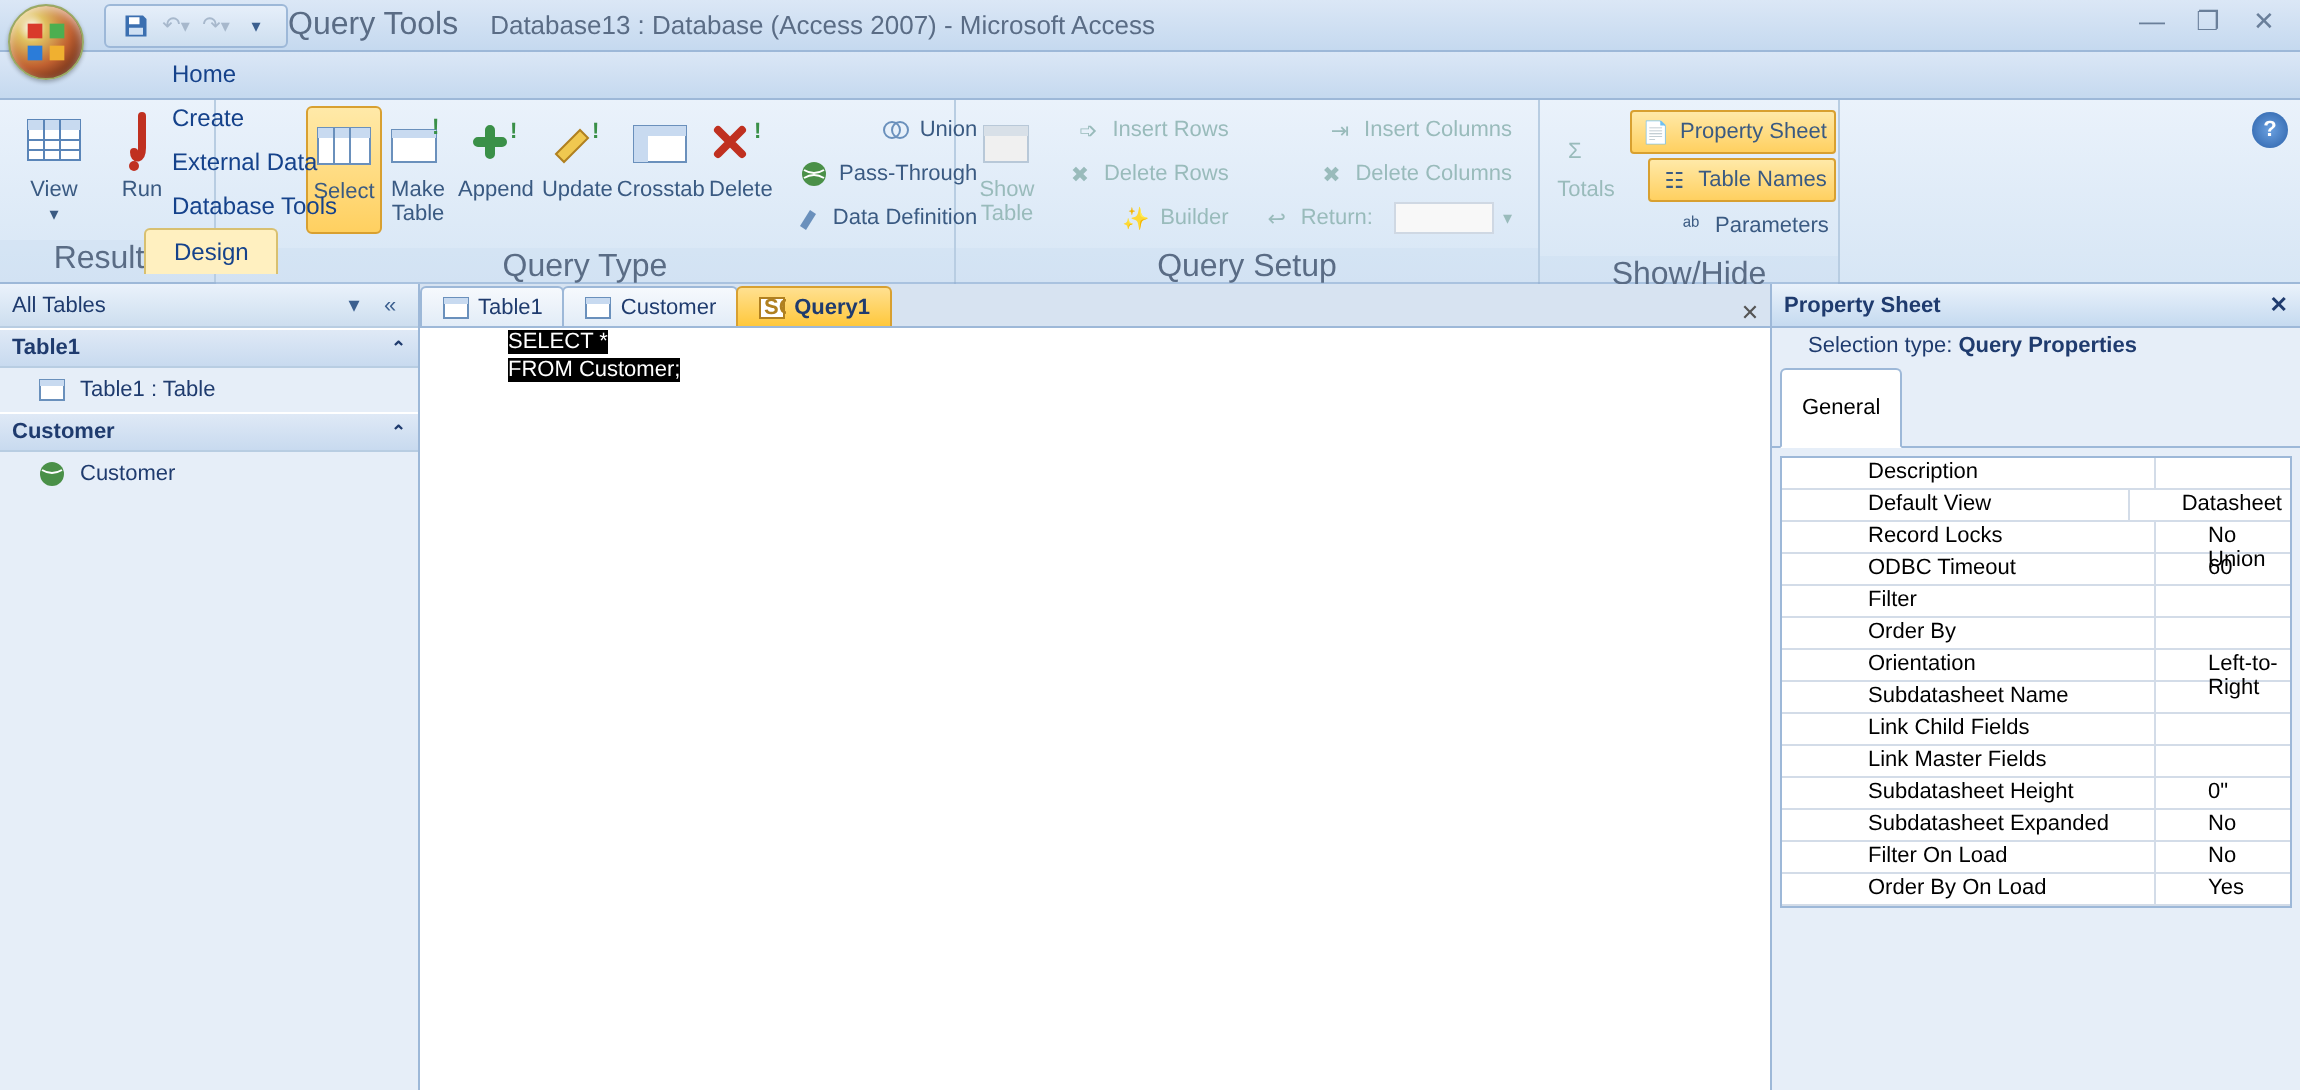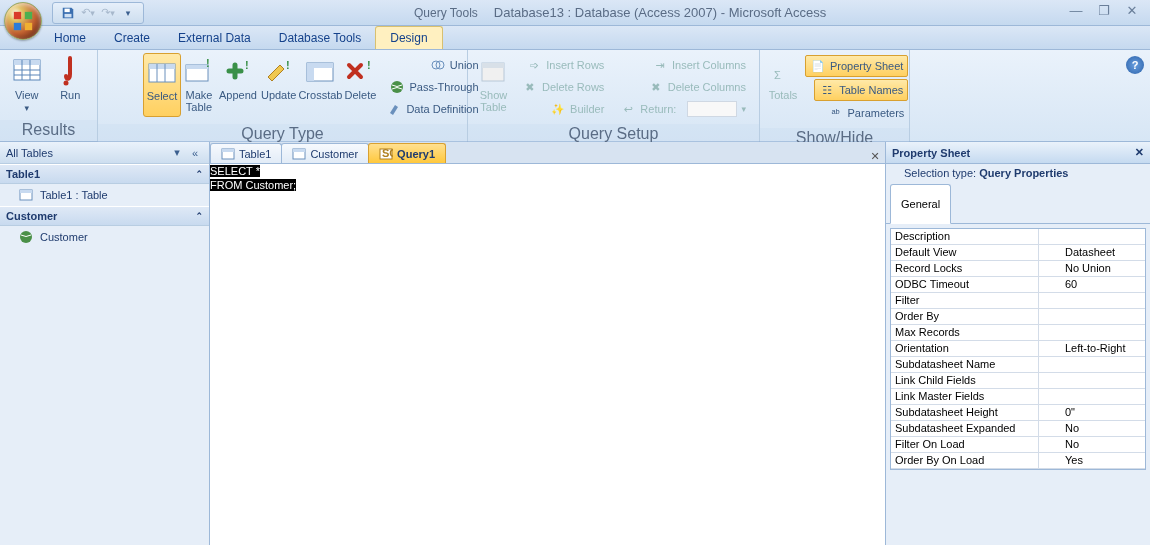--- a/index.html
+++ b/index.html
@@ -6,28 +6,28 @@
   body { background: #f0f0f0; overflow: hidden; width: 1150px; height: 545px; }
   
   
   .titlebar { height: 26px; background: linear-gradient(#dbe7f6,#c5d9ef); display: flex; align-items: center; position: relative; border-bottom:1px solid #9db8d8;}
   .office-btn { width: 40px; height: 40px; position: absolute; left: 4px; top: 2px; z-index: 20; }
   .office-circle { width: 38px; height: 38px; border-radius: 50%; background: radial-gradient(circle at 30% 30%, #fff, #e0c060 20%, #c06030 55%, #703018 80%); border:1px solid #9a6; box-shadow: inset 0 2px 4px rgba(255,255,255,.6), 0 1px 2px rgba(0,0,0,.3); display:flex; align-items:center; justify-content:center;}
   .office-circle svg{width:22px;height:22px;}
   .qat { margin-left: 52px; display: flex; align-items:center; gap:2px; padding:0 6px; height:22px; background:linear-gradient(#e6effa,#cddeef); border:1px solid #9db8d8; border-radius:3px;}
   .qat-item { width:18px; height:18px; display:flex; align-items:center; justify-content:center; color:#3b5f8f; cursor:pointer;}
   .qat-item.disabled{color:#a7b8cc;}
-  .context-tab-label { margin-left: 270px; font-size: 12px; color:#5a6c85; }
+  .context-tab-label { font-size: 16px; color:#5a6c85; }
   .title-text { margin-left: 16px; font-size: 13px; color:#5a6c85; }
   .winbtns { position:absolute; right:8px; top:2px; display:flex; gap:8px; color:#6a7f9a;}
   .winbtn { width:20px; height:16px; display:flex; align-items:center; justify-content:center; cursor:pointer; font-size:13px;}
   .help-btn { position:absolute; right:6px; top:30px; width:18px; height:18px; border-radius:50%; background:radial-gradient(#6aa0e0,#2a60a8); color:#fff; display:flex; align-items:center; justify-content:center; font-weight:bold; font-size:11px; cursor:pointer; z-index:5;}
   
   
-  .menubar { height: 24px; background: linear-gradient(#dbe7f6,#c5d9ef); display:flex; align-items:flex-end; padding-left:40px; position:relative; border-bottom:1px solid #9db8d8;}
+  .menubar { height: 24px; background: linear-gradient(#dbe7f6,#c5d9ef); display:flex; align-items:flex-start; padding-left:72px; position:relative; border-bottom:1px solid #9db8d8;flex-direction:column;}
   .mtab { padding: 4px 14px; color:#15428b; cursor:pointer; font-size:12px; }
   .mtab.context { background:#fff0c0; border:1px solid #d8c070; border-bottom:none; border-radius:3px 3px 0 0; position:relative;}
   
   
   .ribbon { height: 92px; background: linear-gradient(#eaf2fb,#d7e6f5); border-bottom:1px solid #9db8d8; display:flex; }
   .rgroup { border-right:1px solid #b8cde2; display:flex; flex-direction:column; }
   .rgroup-body { flex:1; display:flex; align-items:flex-start; padding:3px 5px; }
   .rgroup-label { text-align:center; font-size:16px; color:#5a6c85; padding:1px 0 2px; background:rgba(200,220,240,.3);}
   .rbtn-lg { display:flex; flex-direction:column; align-items:center; width:44px; padding:2px; cursor:pointer; text-align:center; color:#3a5a82;}
   .rbtn-lg.sel { background:linear-gradient(#ffe9a8,#ffd060); border:1px solid #d8a030; border-radius:3px;margin-left:40px;}
@@ -54,32 +54,32 @@
   
   
   .docarea { flex:1; display:flex; flex-direction:column; background:#d7e3f1; position:relative;}
   .doctabs { height:22px; background:#d7e3f1; border-bottom:1px solid #9db8d8; display:flex; align-items:flex-end;}
   .doctab { display:flex; align-items:center; gap:4px; padding:3px 10px; border:1px solid #9db8d8; border-bottom:none; background:linear-gradient(#f6f9fd,#e2ecf7); margin-right:-1px; cursor:pointer; color:#1f3b6e; border-radius:3px 3px 0 0; height:20px;}
   .doctab.active { background:linear-gradient(#ffe090,#ffc83c); border-color:#d8a030; font-weight:bold;}
   .doctab .dicon{width:14px;height:14px;display:flex;align-items:center;justify-content:center;}
   .doc-close{ margin-left:auto; width:20px; display:flex; align-items:center; justify-content:center; cursor:pointer; color:#555;}
   .docbody { flex:1; background:#fff; position:relative; overflow:hidden;}
   .sql-area { font-family: "Courier New", monospace; font-size:12px; line-height:14px; padding:0; color:#fff;}
-  .sql-line { background:#000; color:#fff; white-space:pre; }
+  .sql-line { background:#000; color:#fff; white-space:pre;margin-left:44px; }
   .sql-line span.cursor{background:#fff;width:7px;display:inline-block;height:13px;vertical-align:bottom;}
   
   
   .propsheet { width:265px; background:#e6eef8; border-left:1px solid #9db8d8; display:flex; flex-direction:column;}
   .prop-hdr { height:22px; background:linear-gradient(#eaf2fb,#c5daf0); border-bottom:1px solid #9db8d8; display:flex; align-items:center; padding:0 6px; font-weight:bold; color:#1f3b6e; justify-content:space-between;}
   .prop-sub { padding:3px 18px; color:#1f3b6e; font-size:11px;}
   .prop-sub b{color:#1f3b6e;}
   .prop-tabs { display:flex; padding:2px 4px 0; border-bottom:1px solid #9db8d8;}
   .ptab { padding:13px 10px; border:1px solid #9db8d8; border-bottom:1px solid #fff; background:#fff; margin-bottom:-1px; border-radius:3px 3px 0 0; cursor:pointer;}
   .prop-grid { background:#fff; margin:4px; border:1px solid #9db8d8; overflow:auto;}
-  .prow { display:flex; border-bottom:1px solid #d3dce8; height:16px; align-items:stretch;}
+  .prow { display:flex; border-bottom:1px solid #d3dce8; height:16px; align-items:stretch;padding-left:39px;}
   .prow .pname { width:148px; padding:1px 4px; border-right:1px solid #d3dce8; background:#fff; color:#000;}
   .prow .pval { flex:1; padding:1px 4px; color:#000;margin-left:22px;}
   
   svg{display:block;}
   .chev{font-size:9px;}
 </style>
 </head>
 <body>
 
 <div class="titlebar">
@@ -120,21 +120,21 @@
   <div class="mtab">Home</div>
   <div class="mtab">Create</div>
   <div class="mtab">External Data</div>
   <div class="mtab">Database Tools</div>
   <div class="mtab context">Design</div>
   <div class="help-btn">?</div>
 </div>
 
 <div class="ribbon">
 
-  <div class="rgroup" style="width:98px">
+  <div class="rgroup" style="width:108px">
     <div class="rgroup-body">
       <div class="rbtn-lg">
         <div class="ricon">
             <svg width="30" height="30" viewBox="0 0 30 30">
               <rect x="2" y="4" width="26" height="20" fill="#fff" stroke="#5a85b8"></rect>
               <rect x="2" y="4" width="26" height="5" fill="#c8daf0"></rect>
               <line x1="10" y1="4" x2="10" y2="24" stroke="#5a85b8"></line>
               <line x1="18" y1="4" x2="18" y2="24" stroke="#5a85b8"></line>
               <line x1="2" y1="14" x2="28" y2="14" stroke="#5a85b8"></line>
               <line x1="2" y1="19" x2="28" y2="19" stroke="#5a85b8"></line>
@@ -425,24 +425,20 @@
         </div>
         <div class="prow">
           <div class="pname">Filter</div>
           <div class="pval"></div>
         </div>
         <div class="prow">
           <div class="pname">Order By</div>
           <div class="pval"></div>
         </div>
         <div class="prow">
-          <div class="pname">Max Records</div>
-          <div class="pval"></div>
-        </div>
-        <div class="prow">
           <div class="pname">Orientation</div>
           <div class="pval">Left-to-Right</div>
         </div>
         <div class="prow">
           <div class="pname">Subdatasheet Name</div>
           <div class="pval"></div>
         </div>
         <div class="prow">
           <div class="pname">Link Child Fields</div>
           <div class="pval"></div>

